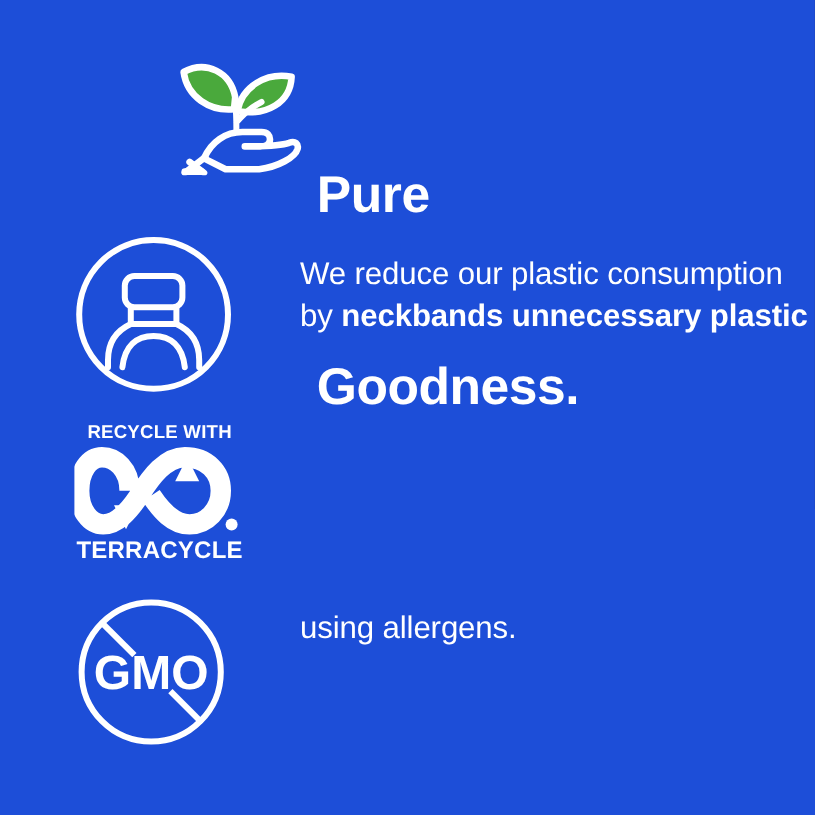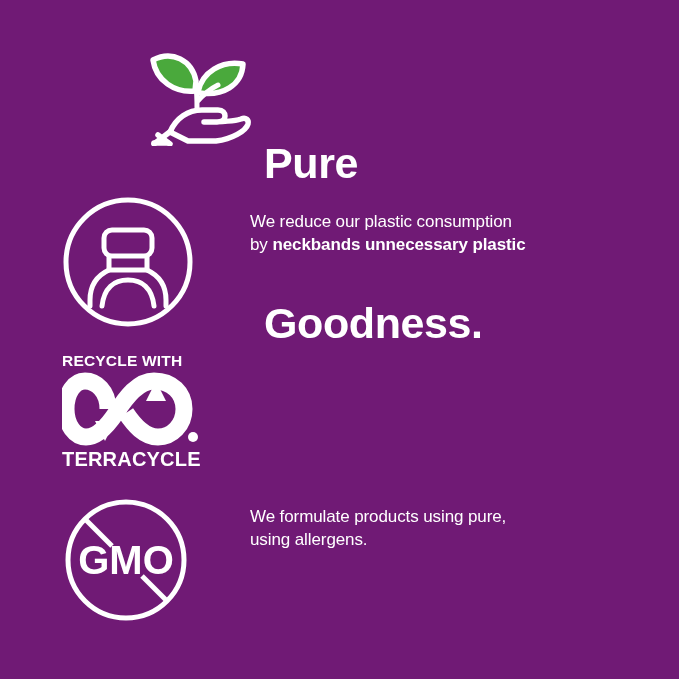--- a/index.html
+++ b/index.html
@@ -54,21 +54,21 @@
     display: flex;
     align-items: flex-start;
   }
   .row-icon {
     flex: 0 0 auto;
     display: flex;
     align-items: center;
     justify-content: center;
   }
   .row-text {
-    font-size: 17px;
+    font-size: 26px;
     line-height: 1.33;
     color: #ffffff;
     letter-spacing: -0.1px;
   }
   .row-text .line { display: block; white-space: nowrap; }
   .row-text b { font-weight: 700; }
   .row-text sup {
     font-size: 0.58em;
     vertical-align: super;
     line-height: 0;
@@ -84,20 +84,21 @@
 
   #row-3 { left: 60px;  top: 498px; }
   #row-3 .row-icon { width: 134px; height: 126px; }
   #row-3 .row-text { margin-left: 56px; padding-top: 8px; }
 
   
   .tc {
     width: 142px;
     display: flex;
     flex-direction: column;
+    align-items: center;
     gap: 2px;
   }
   .tc-top {
     font-size: 15.5px;
     font-weight: 700;
     letter-spacing: 0.2px;
     color: #ffffff;
     line-height: 1;
   }
   .tc-loop { width: 142px; height: 76px; }
@@ -105,21 +106,21 @@
     font-size: 20px;
     font-weight: 700;
     letter-spacing: 0.2px;
     color: #ffffff;
     line-height: 1;
   }
 </style>
 </head>
 <body style="background: rgb(42, 60, 136);">
 
-<div class="page" style="background: #701a75;">
+<div class="page" style="background: #1d4ed8;">
 
   <div class="brand">
 
     <span class="brand-mark">
       <svg viewBox="0 0 104 110" width="104" height="110" aria-hidden="true">
 
         <path d="M47 55 C 27 57, 8 45, 5 24 C 24 14, 44 24, 48 45 Z" fill="#4aa93c" stroke="#ffffff" stroke-width="5.5" stroke-linejoin="round"></path>
 
         <path d="M50 56 C 54 36, 74 24, 95 28 C 94 50, 74 60, 52 57 Z" fill="#4aa93c" stroke="#ffffff" stroke-width="5.5" stroke-linejoin="round"></path>
 
@@ -198,18 +199,17 @@
     <div class="row-icon">
       <svg viewBox="0 0 134 126" width="134" height="126" aria-hidden="true">
         <circle cx="66" cy="62" r="58" fill="none" stroke="#ffffff" stroke-width="5"></circle>
 
         <line x1="25" y1="21" x2="52" y2="48" stroke="#ffffff" stroke-width="5"></line>
         <line x1="82" y1="78" x2="108" y2="104" stroke="#ffffff" stroke-width="5"></line>
         <text x="66" y="76" text-anchor="middle" font-family="'Liberation Sans', sans-serif" font-size="40" font-weight="700" fill="#ffffff">GMO</text>
       </svg>
     </div>
     <div class="row-text">
-      <span class="line">We formulate products using pure,</span>
       <span class="line">using allergens.</span>
     </div>
   </div>
 
 </div>
 
 </body></html>

